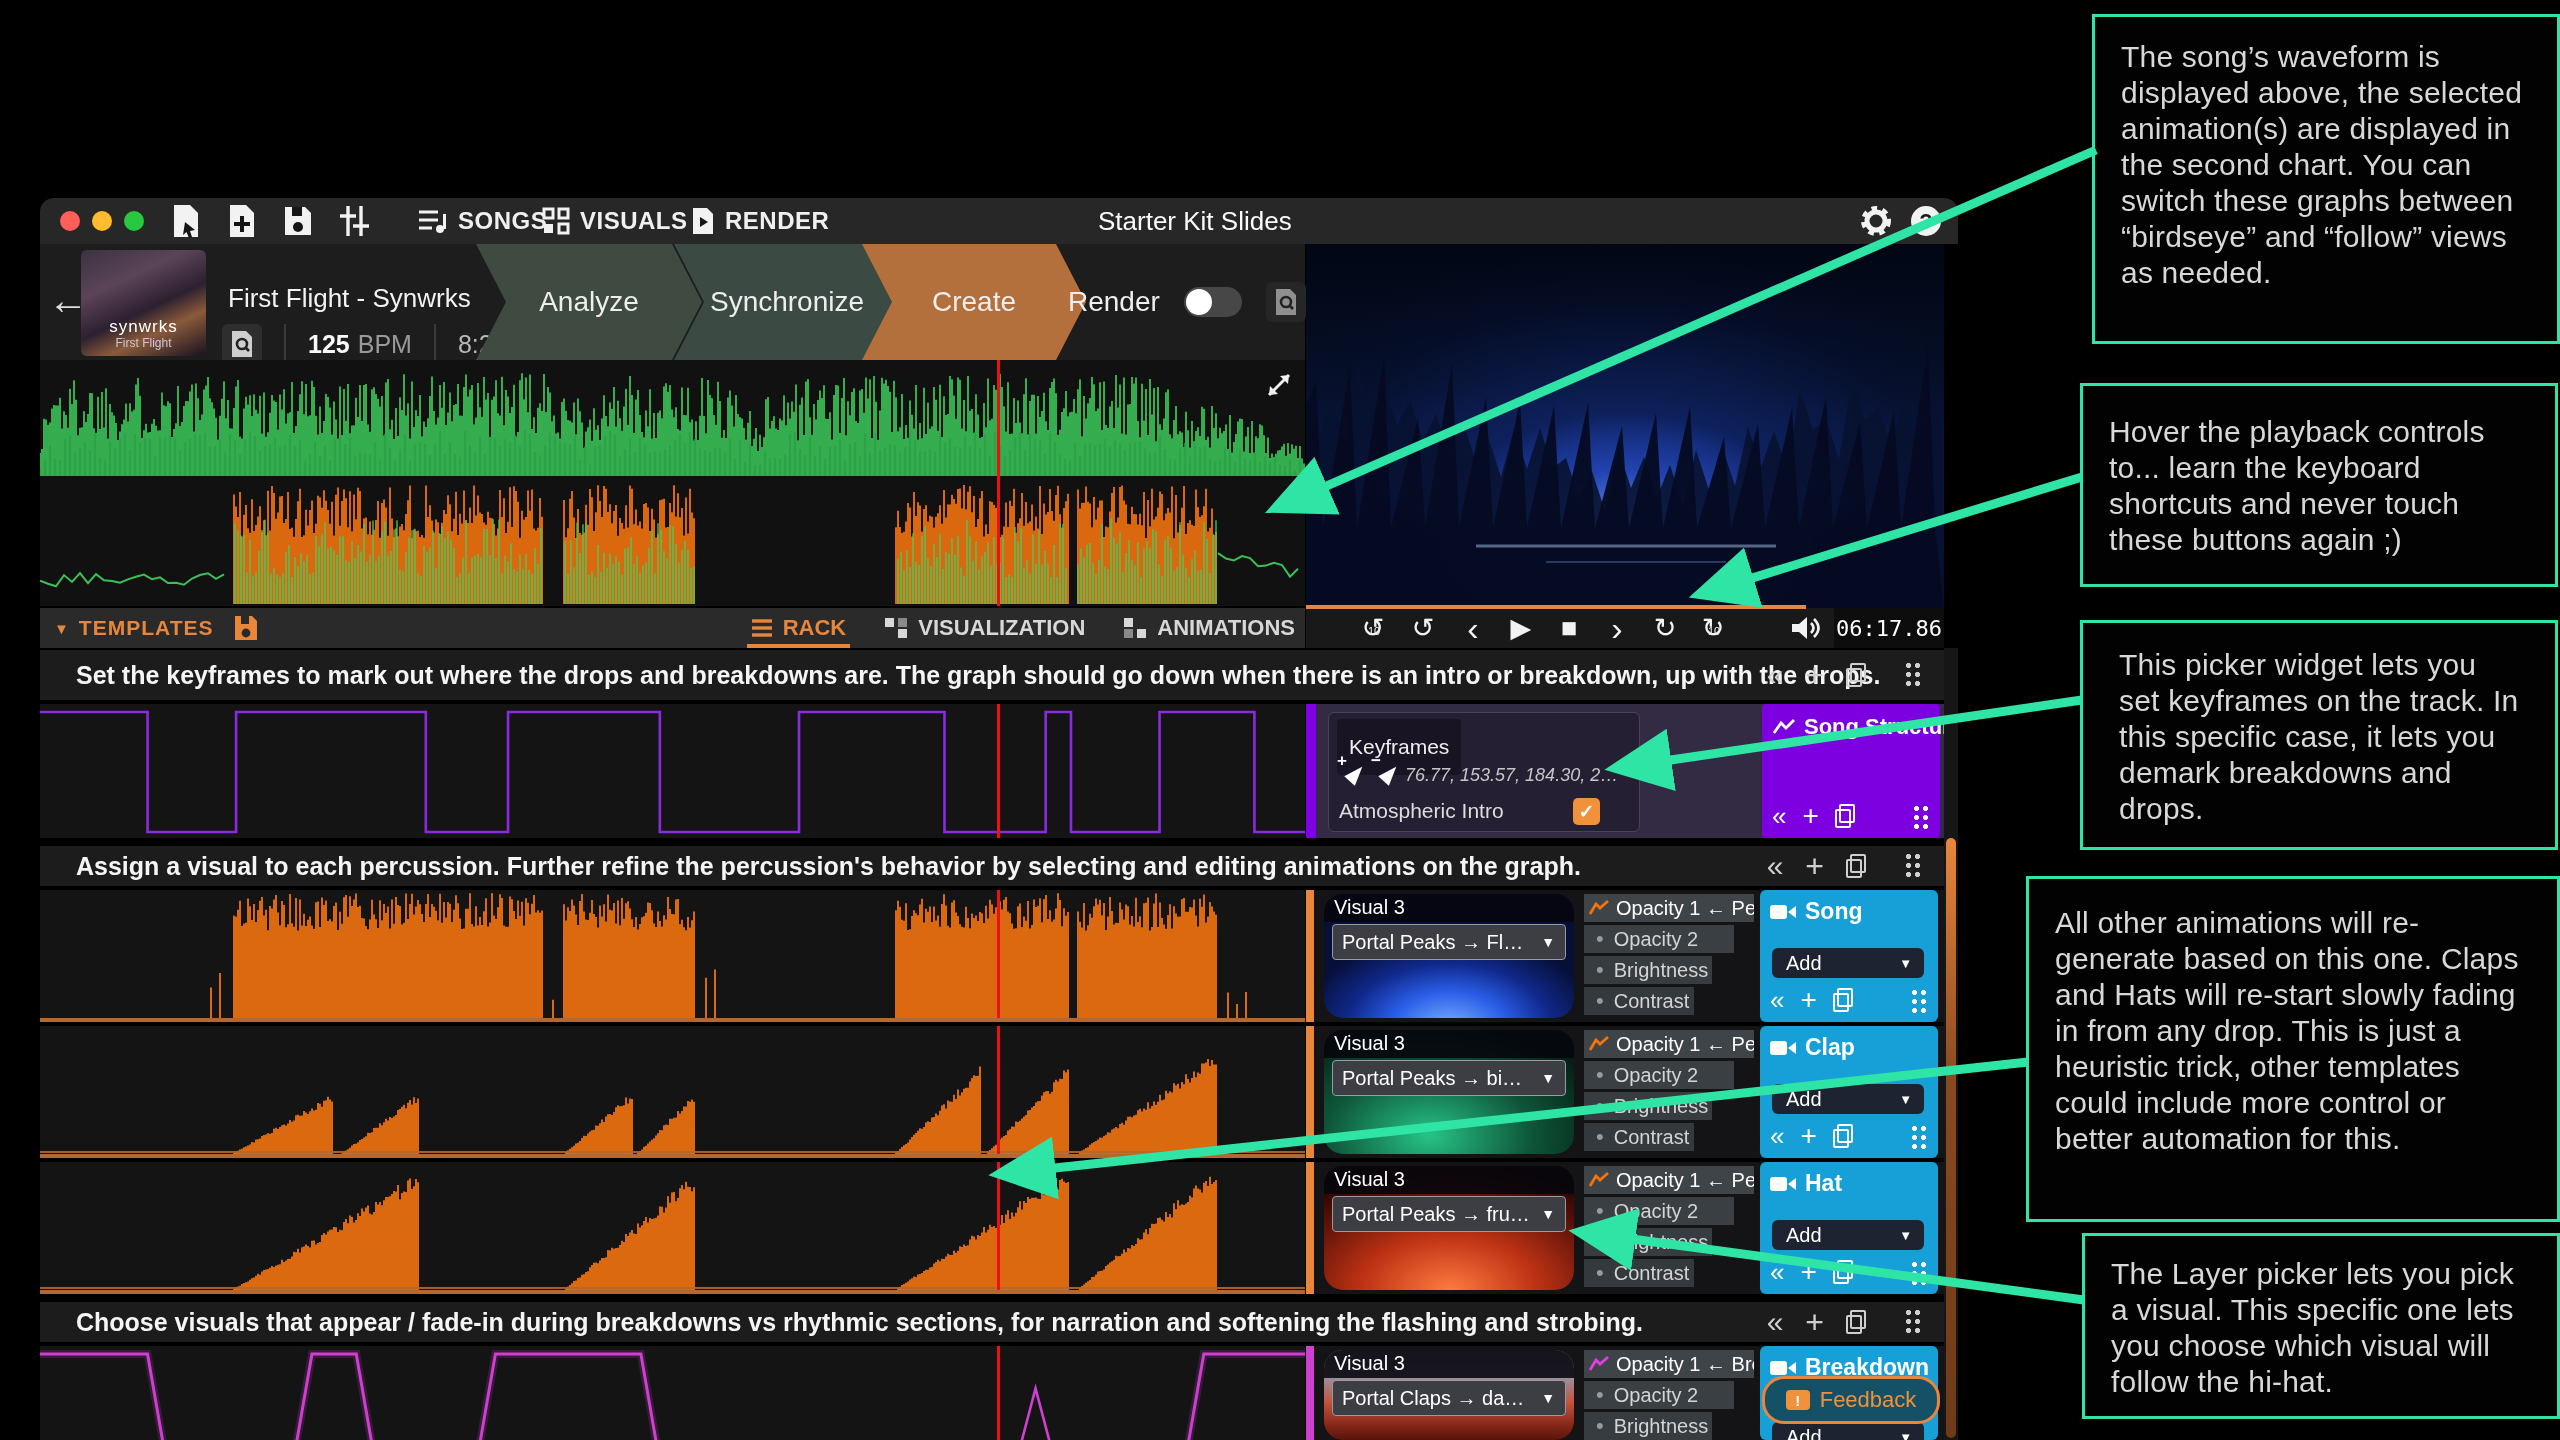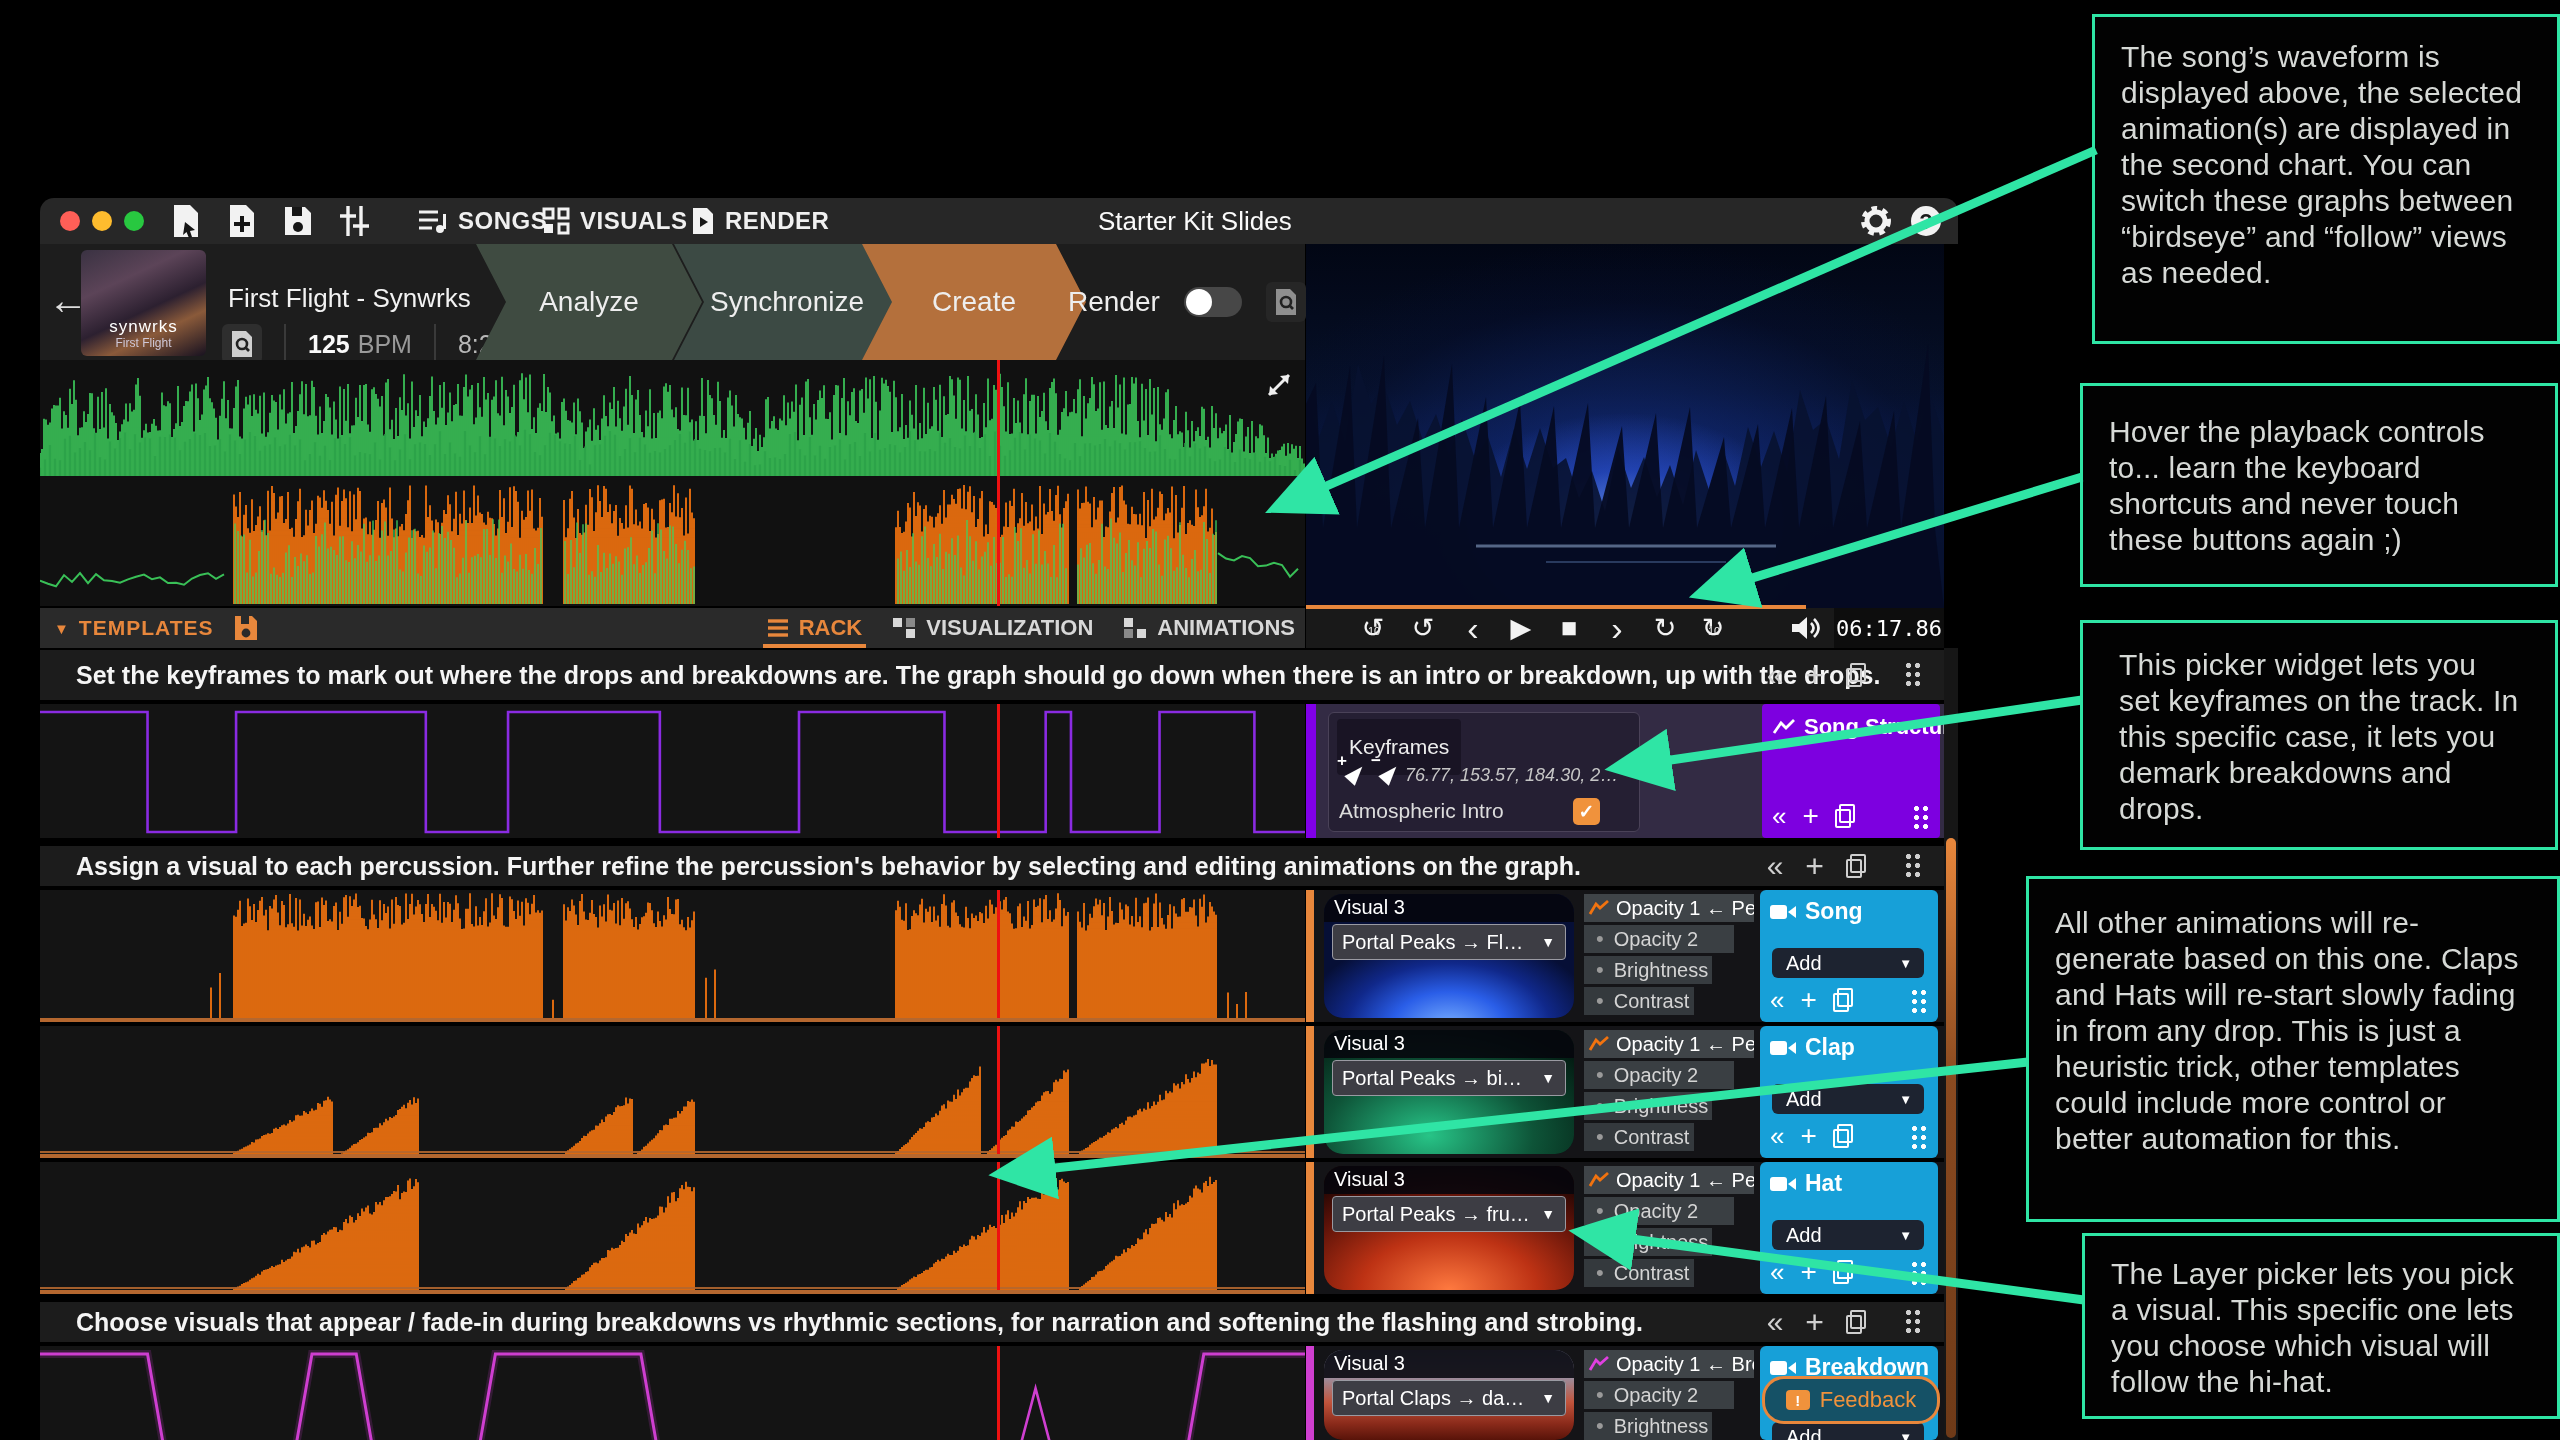--- a/index.html
+++ b/index.html
@@ -51,21 +51,21 @@
   .playbar{position:absolute;left:1266px;top:410px;width:638px;height:40px;background:#191919;}
   .playbar::before{content:"";position:absolute;left:0;top:-3px;width:500px;height:4px;background:#e8873c;}
   .pb-btn{position:absolute;top:0;height:40px;width:42px;display:flex;align-items:center;justify-content:center;
           color:#f2f2f2;font-size:27px;}
   .pb-badge{position:absolute;font-size:11px;top:17px;left:16px;color:#f2f2f2;}
   .timebox{position:absolute;left:528px;top:0;width:110px;height:40px;background:#0d0d0d;display:flex;
            align-items:center;justify-content:center;font-family:"DejaVu Sans Mono",monospace;font-size:22px;color:#fff;}
   .templatesbar{position:absolute;left:0;top:410px;width:1265px;height:40px;background:#2a2a2a;display:flex;align-items:center;}
   .tpl-caret{color:#e8873c;font-size:15px;margin-left:14px;}
   .tpl-label{color:#e8873c;font-size:21px;font-weight:bold;letter-spacing:1px;margin-left:10px;}
-  .tabs{position:absolute;right:10px;top:0;height:40px;display:flex;align-items:center;gap:30px;}
+  .tabs{position:absolute;right:10px;top:0;height:40px;display:flex;align-items:center;gap:38px;}
   .tab{display:flex;align-items:center;gap:10px;font-size:22px;font-weight:bold;color:#d8d8d8;height:40px;position:relative;}
   .tab.active{color:#e8873c;}
   .tab.active::after{content:"";position:absolute;left:-4px;right:-4px;bottom:0;height:4px;background:#e8873c;}
   
   .sec-head{position:absolute;left:0;width:1904px;background:#1c1c1c;display:flex;align-items:center;}
   .sec-head .txt{margin-left:36px;font-size:25px;font-weight:bold;color:#f5f5f5;}
   .head-icons{position:absolute;right:78px;top:0;bottom:0;display:flex;align-items:center;gap:22px;color:#cfcfcf;}
   .ic-collapse{font-size:30px;line-height:1;}
   .ic-plus{font-size:32px;line-height:1;}
   .ic-copy{width:20px;height:24px;position:relative;display:inline-block;}

